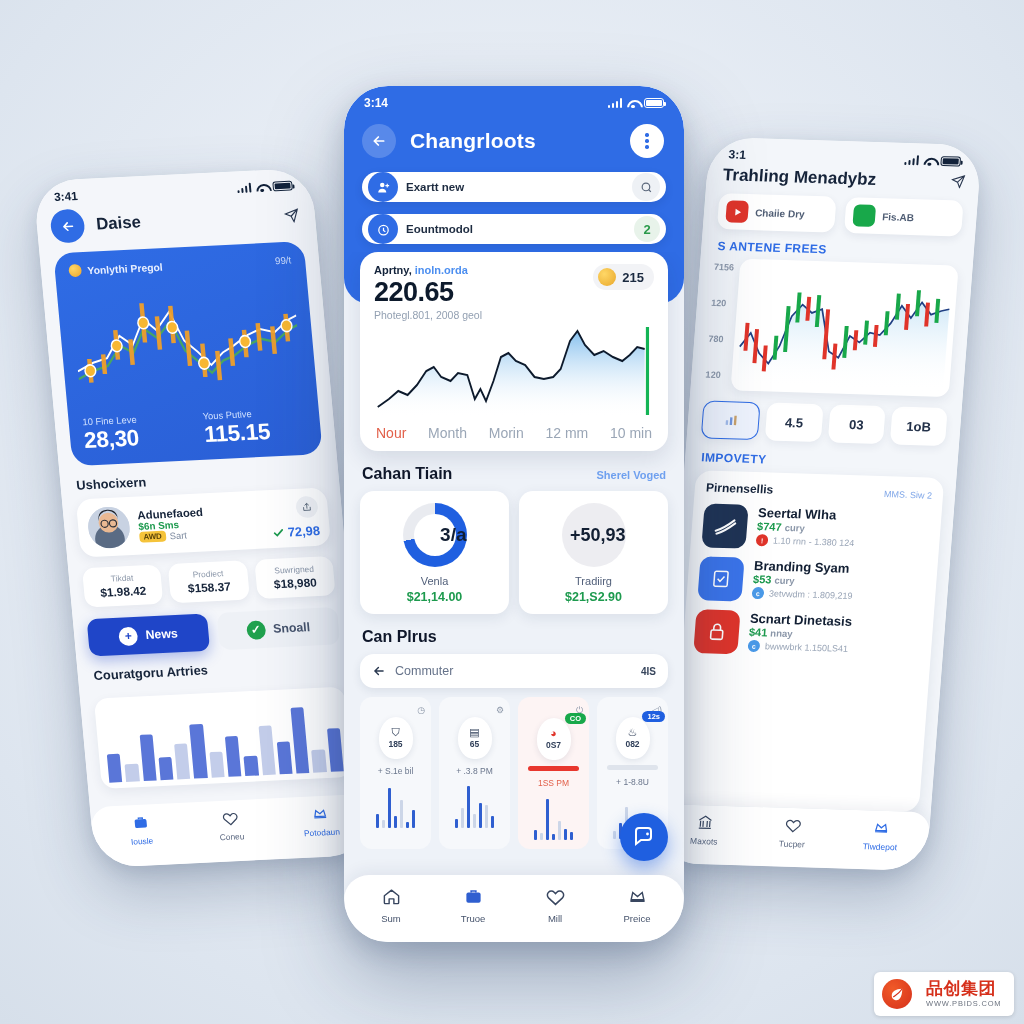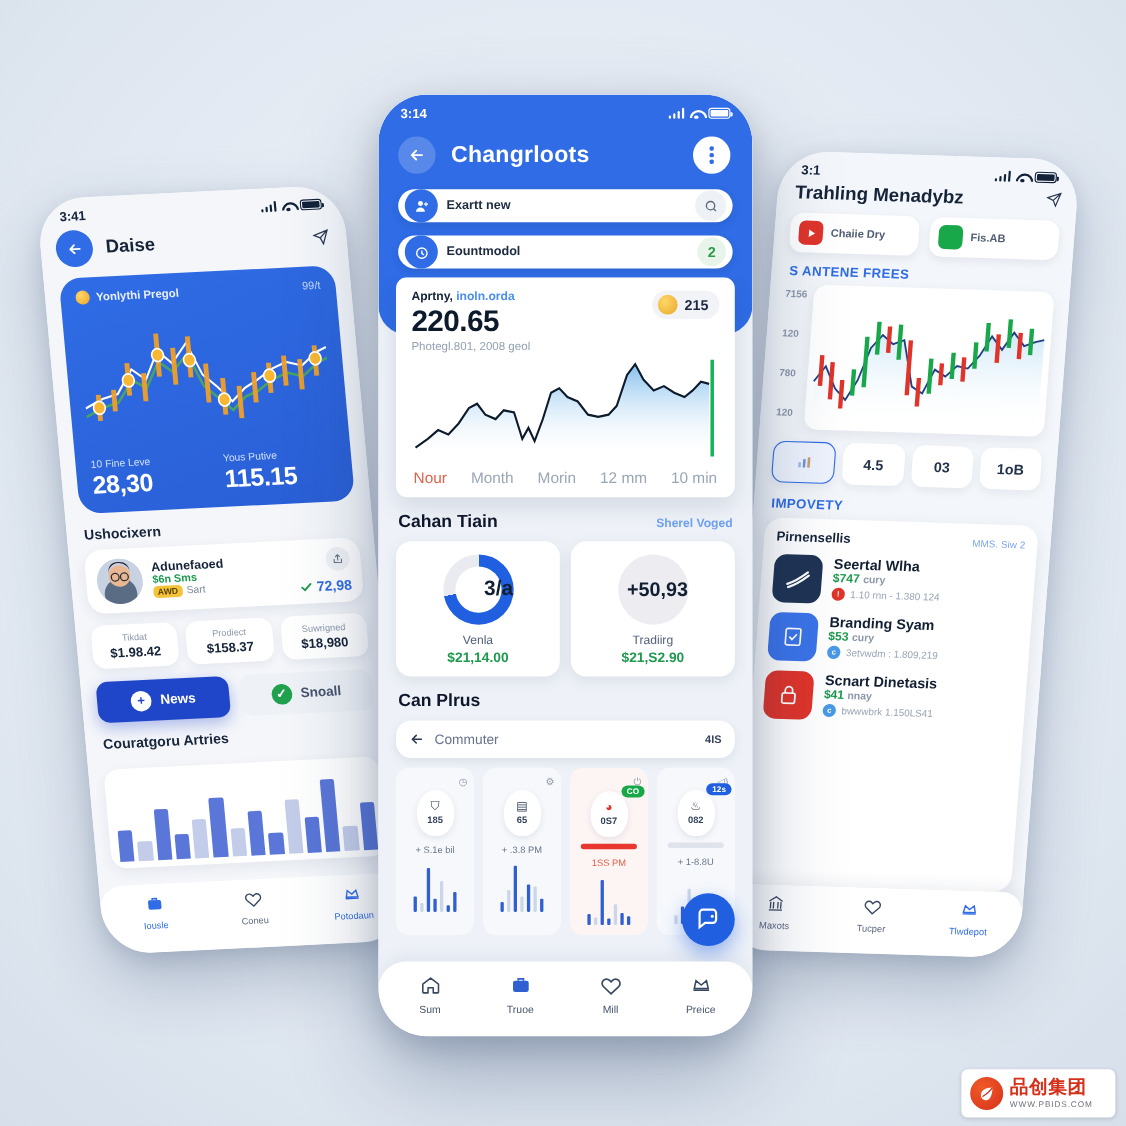--- a/index.html
+++ b/index.html
@@ -91,21 +91,21 @@
                display: flex; align-items: center; justify-content: center; color: #fff; flex: 0 0 auto; }
   .c-pill-txt { font-size: 11.5px; font-weight: 600; color: #1d2b40; flex: 1; white-space: nowrap; overflow: hidden; }
   .c-pill-end { width: 28px; height: 28px; border-radius: 50%; background: #eef1f5;
                 display: flex; align-items: center; justify-content: center; flex: 0 0 auto; }
   .c-pill-badge { width: 26px; height: 26px; border-radius: 50%; background: #e8f3ea;
                   display:flex; align-items:center; justify-content:center;
                   font-size: 13px; font-weight: 700; color: #2a9a4a; flex: 0 0 auto; }
 
   .c-body { flex: 1; padding: 0 16px; margin-top: -52px; overflow: hidden; position: relative; }
 
-  .c-chartcard { background: #fff; border-radius: 10px; padding: 12px 14px 6px 14px;
+  .c-chartcard { background: #fff; border-radius: 18px; padding: 12px 14px 6px 14px;
                  box-shadow: 0 8px 22px rgba(24,44,82,.12); }
   .c-chart-top { display: flex; justify-content: space-between; align-items: flex-start; }
   .c-chart-sub { font-size: 11px; font-weight: 700; color: #12223a; }
   .c-chart-sub em { font-style: normal; color: #4b8ef0; font-weight: 600; }
   .c-chart-val { font-size: 27px; font-weight: 800; color: #0d1a2c; letter-spacing: -.5px; margin-top: 1px; }
   .c-chart-note { font-size: 10.5px; color: #93a0b2; margin-top: 1px; }
   .c-coin { display: flex; align-items: center; gap: 6px; background: #f2f3f6; border-radius: 16px; padding: 4px 10px 4px 5px; }
   .c-coin-dot { width: 18px; height: 18px; border-radius: 50%;
                 background: radial-gradient(circle at 35% 33%, #ffd766, #e8a72b); }
   .c-coin-txt { font-size: 13px; font-weight: 800; color: #1b2a40; }
@@ -259,21 +259,21 @@
   .r-nav { background: #fff; border-radius: 22px 22px 44px 44px; display: flex; padding: 9px 4px 18px 4px;
            box-shadow: 0 -4px 14px rgba(24,44,82,.07); }
   .r-nav-item { flex: 1; text-align: center; color: #5b6880; }
   .r-nav-item .lbl { font-size: 8.5px; display: block; margin-top: 2px; }
   .r-nav-item.active { color: #2f6ce5; }
 
   
   #watermark {
     position: absolute; right: 10px; bottom: 8px; width: 140px; height: 44px;
     background: #ffffff; border-radius: 6px; display: flex; align-items: center;
-    gap: 6px; padding: 0 8px; box-shadow: 0 1px 4px rgba(0,0,0,.14);
+    gap: 14px; padding: 0 8px; box-shadow: 0 1px 4px rgba(0,0,0,.14);
   }
   .wm-logo { width: 30px; height: 30px; border-radius: 50%;
              background: radial-gradient(circle at 36% 32%, #f05a28, #d6301b); flex: 0 0 auto;
              display: flex; align-items: center; justify-content: center; }
   .wm-txt { display: flex; flex-direction: column; line-height: 1; }
   .wm-cn { font-size: 17px; font-weight: 800; color: #d6301b; letter-spacing: .5px; }
   .wm-url { font-size: 7.5px; letter-spacing: .8px; color: #6d7480; margin-top: 3px; }
 </style>
 </head>
 <body>

